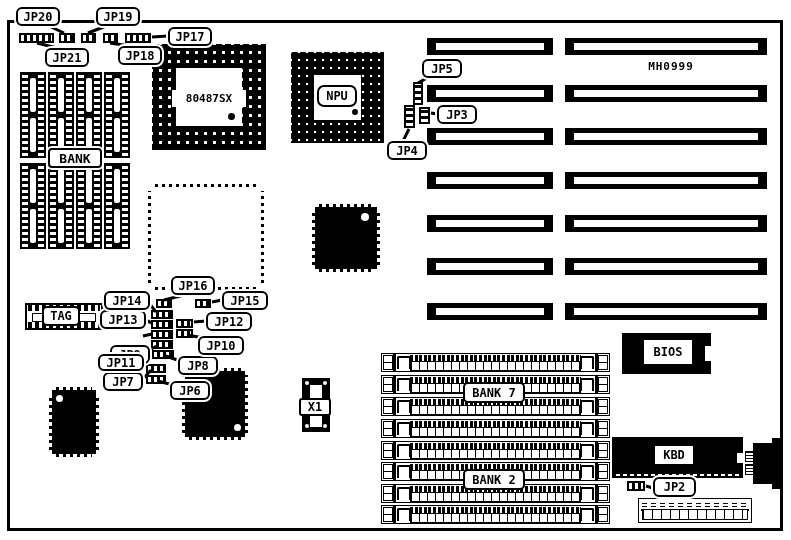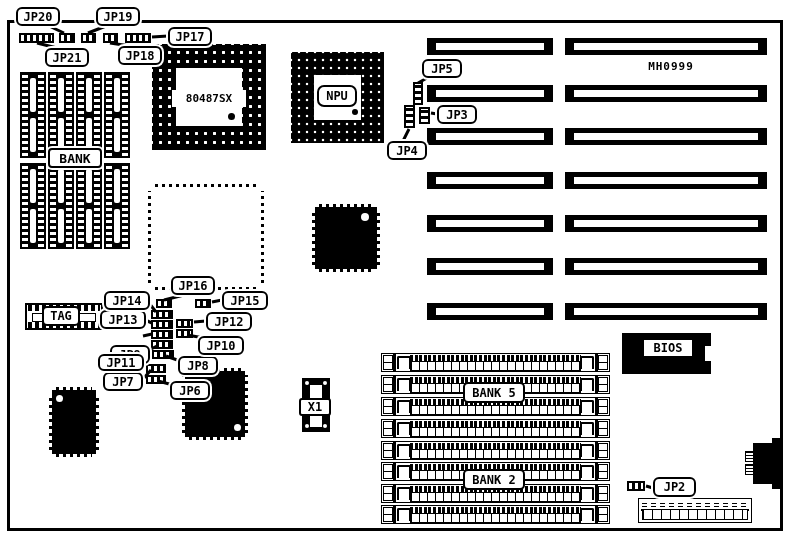--- a/index.html
+++ b/index.html
@@ -132,28 +132,33 @@
   <div class="qfp abs" style="left:302px;top:378px;width:28px;height:54px;">
     <div class="whitedot" style="left:3px;top:3px;width:4px;height:4px;"></div>
     <div class="whitedot" style="left:21px;top:3px;width:4px;height:4px;"></div>
     <div class="whitedot" style="left:3px;top:46px;width:4px;height:4px;"></div>
     <div class="whitedot" style="left:21px;top:46px;width:4px;height:4px;"></div>
     <div class="notch" style="left:8px;top:7px;width:12px;height:15px;"></div>
     <div class="notch" style="left:8px;top:35px;width:12px;height:14px;"></div>
   </div>
   <div class="plainlabel" style="left:299px;top:398px;width:32px;height:18px;border-radius:3px;">X1</div>
 
-  <div class="plainlabel" style="left:463px;top:382px;width:62px;height:21px;font-size:12px;">BANK 5</div>
+  <div class="plainlabel" style="left:463px;top:382px;width:62px;height:21px;font-size:12px;">BANK 7</div>
   <div class="plainlabel" style="left:463px;top:469px;width:62px;height:21px;font-size:12px;">BANK 2</div>
 
   <div class="qfp abs" style="left:622px;top:333px;width:89px;height:41px;">
     <div class="notch" style="left:83px;top:13px;width:6px;height:15px;"></div>
-    <div class="band" style="position:absolute;left:22px;top:7px;width:48px;height:16px;background:#fff;display:flex;align-items:center;justify-content:center;font-size:12px;font-weight:700;">BIOS</div>
-  </div>
-
+    <div class="band" style="position:absolute;left:22px;top:7px;width:48px;height:24px;background:#fff;display:flex;align-items:center;justify-content:center;font-size:12px;font-weight:700;">BIOS</div>
+  </div>
+
+  <div class="qfp abs" style="left:612px;top:437px;width:131px;height:41px;">
+    <div class="notch" style="left:125px;top:16px;width:6px;height:10px;"></div>
+    <div class="band" style="position:absolute;left:43px;top:9px;width:38px;height:18px;background:#fff;display:flex;align-items:center;justify-content:center;font-size:12px;font-weight:700;">KBD</div>
+    <div id="kbd-pins"></div>
+  </div>
 
   <div id="bconn" class="abs">
     <div class="marks"></div>
       <div class="dash"></div>
       <div class="boxes"></div>
   </div>
 
   <div class="qfp abs" style="left:753px;top:443px;width:29px;height:41px;"></div>
   <div class="qfp abs" style="left:772px;top:438px;width:11px;height:51px;"></div>
   <div class="dintab abs" style="left:745px;top:451px;"></div>

